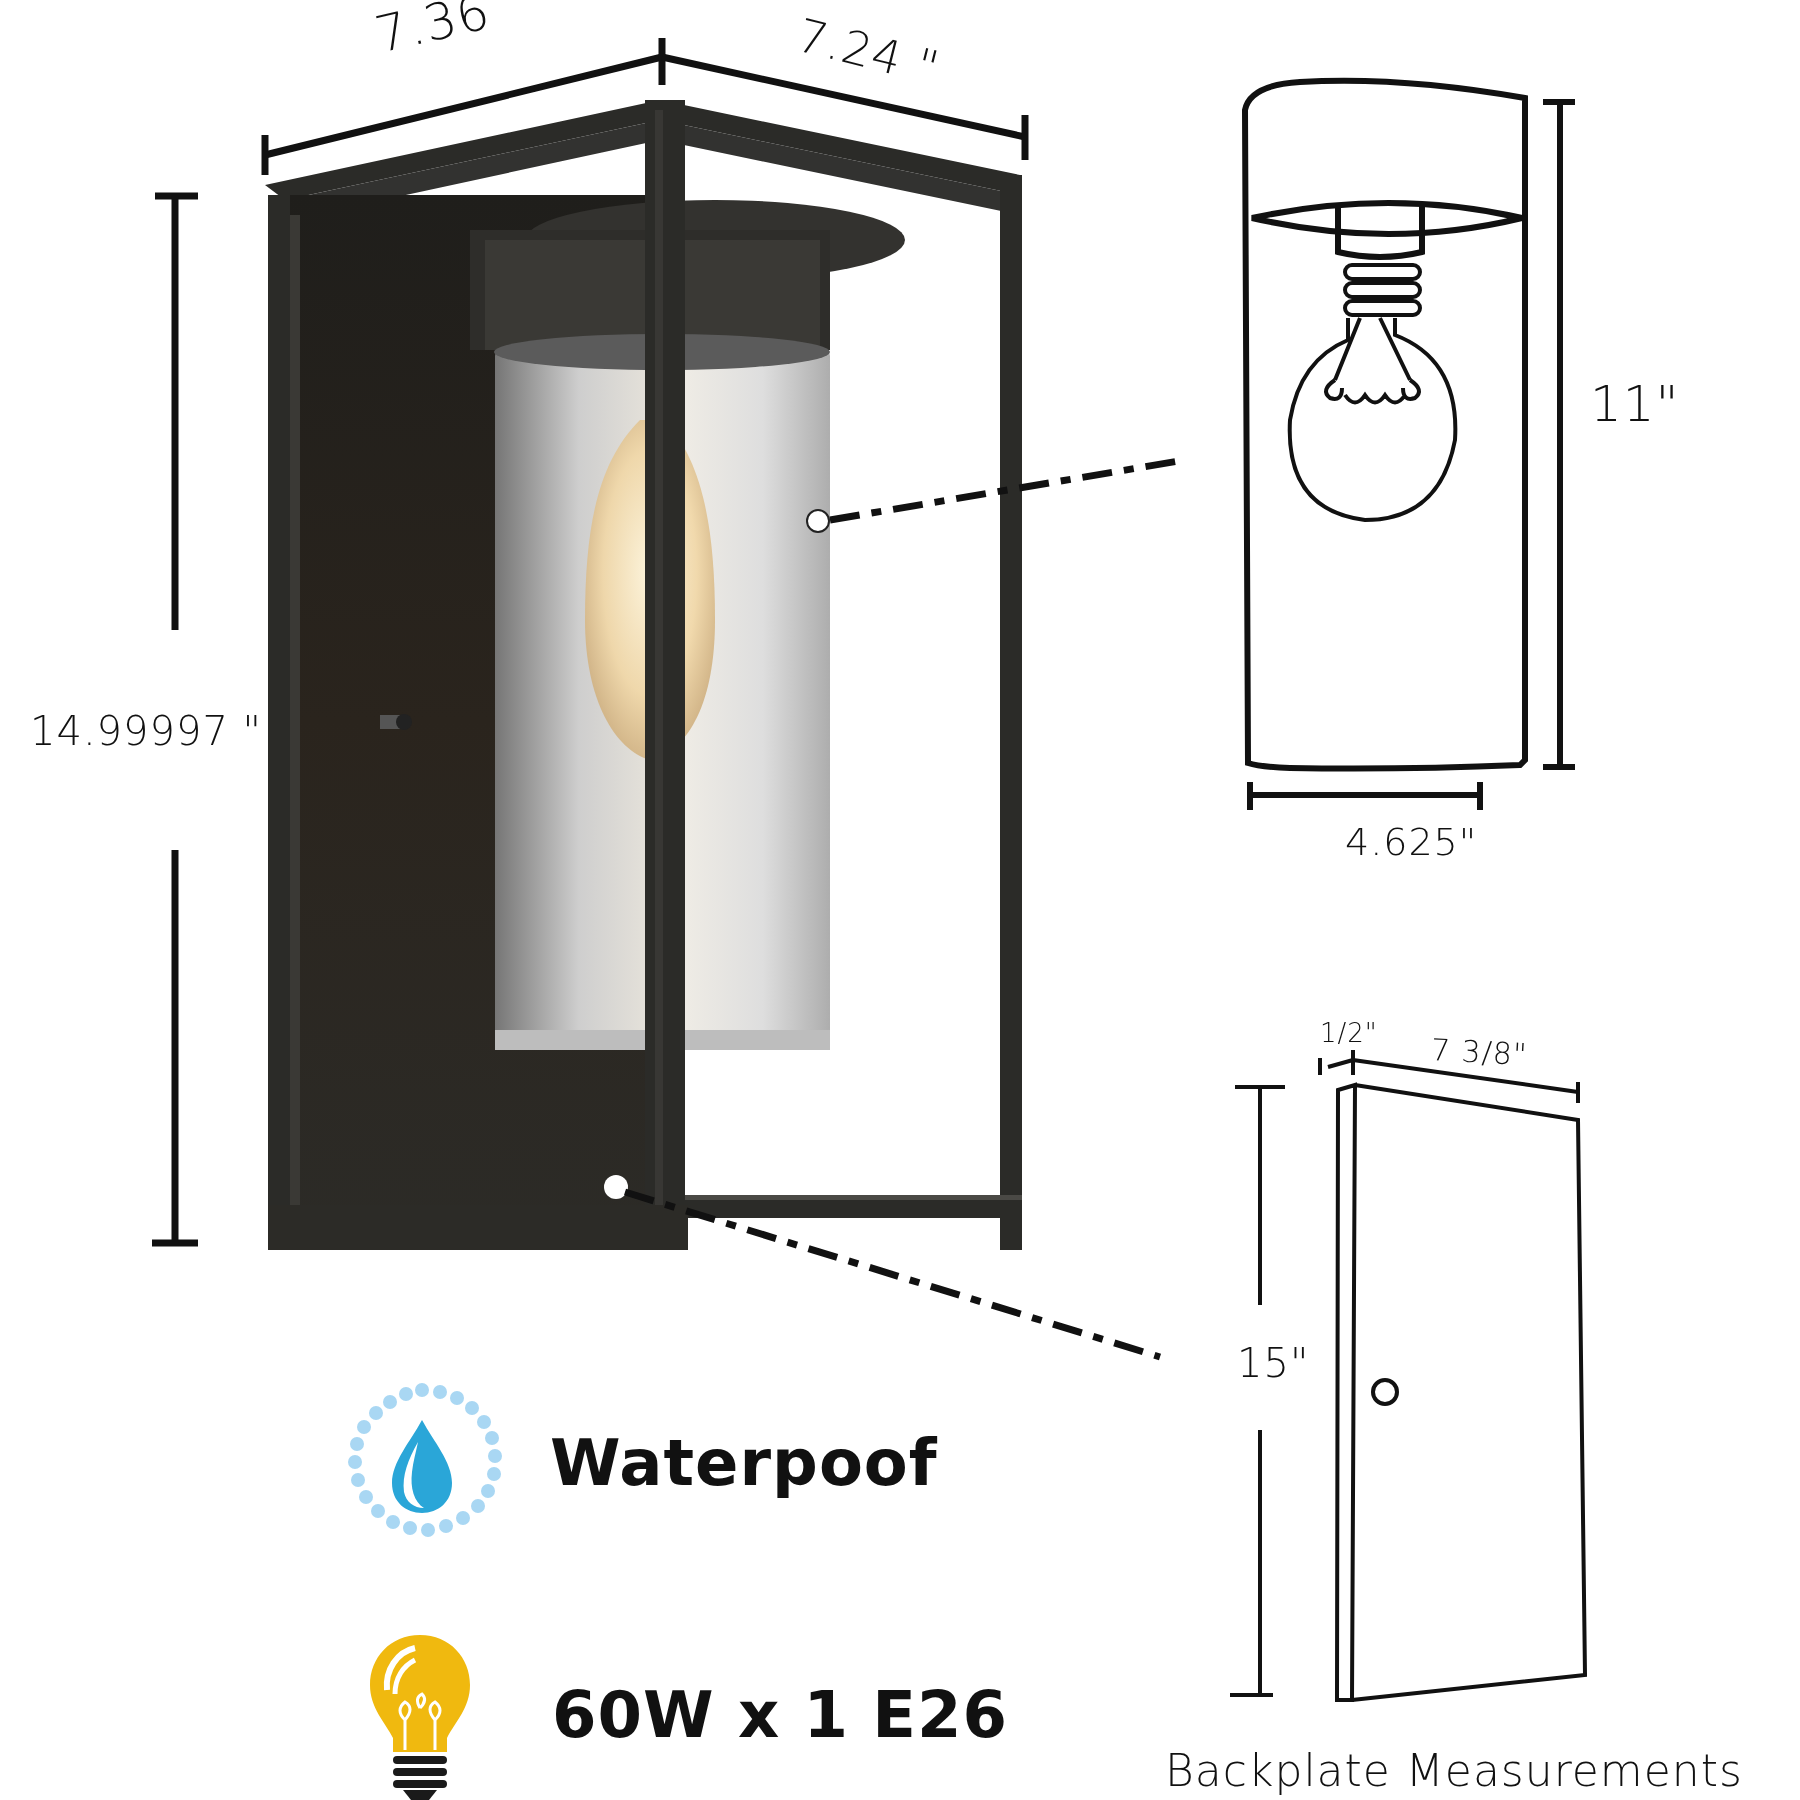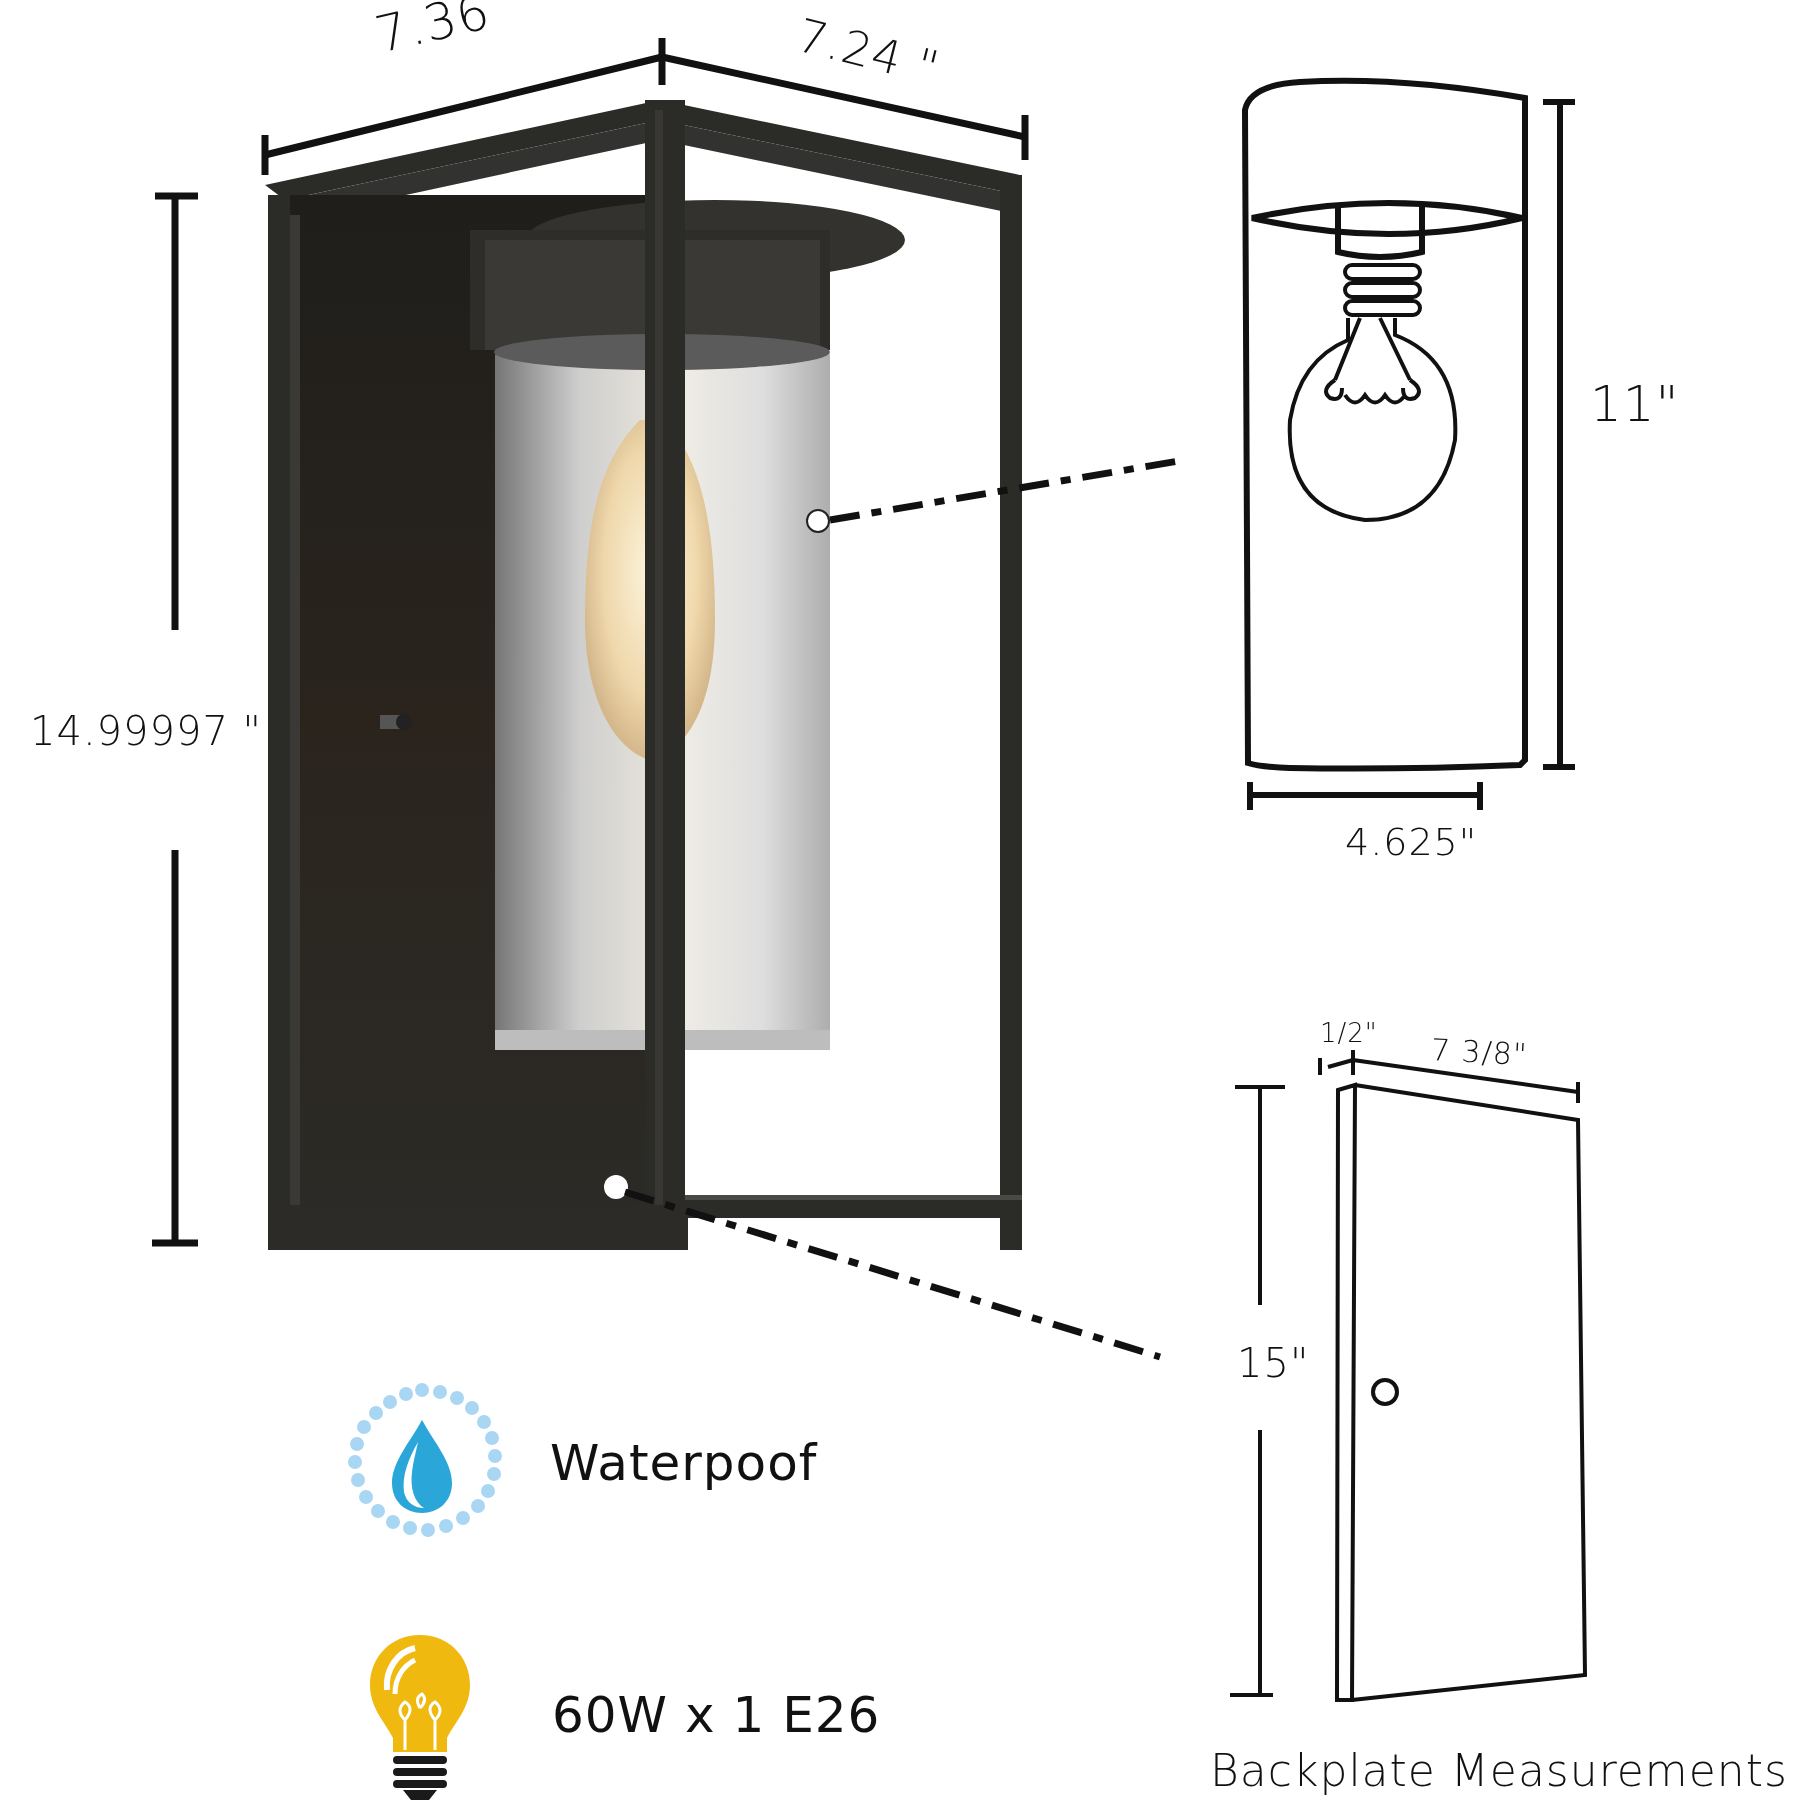--- a/index.html
+++ b/index.html
@@ -7,23 +7,23 @@
   .layer{position:absolute;left:0;top:0;width:1800px;height:1800px;}
   .lbl{position:absolute;font-weight:300;color:#111;white-space:nowrap;letter-spacing:1px;}
   #lbl-width{left:370px;top:8px;font-size:50px;transform:rotate(-13deg);transform-origin:left top;}
   #lbl-depth{left:805px;top:8px;font-size:46px;transform:rotate(14deg);transform-origin:left top;}
   #lbl-height{left:30px;top:708px;font-size:40px;}
   #lbl-shade-h{left:1590px;top:375px;font-size:50px;}
   #lbl-shade-w{left:1345px;top:820px;font-size:38px;}
   #lbl-bp-thick{left:1320px;top:1018px;font-size:26px;}
   #lbl-bp-w{left:1432px;top:1032px;font-size:30px;transform:rotate(3deg);transform-origin:left top;}
   #lbl-bp-h{left:1237px;top:1340px;font-size:40px;}
-  #lbl-bp-title{left:1210px;top:1745px;font-size:44px;}
+  #lbl-bp-title{left:1165px;top:1745px;font-size:44px;}
   .feature{position:absolute;display:flex;align-items:center;}
-  .feature .txt{font-size:50px;font-weight:400;letter-spacing:1px;}
+  .feature .txt{font-size:64px;font-weight:700;letter-spacing:1px;}
   #feat-water{left:340px;top:1380px;}
   #feat-bulb{left:365px;top:1630px;gap:32px;}
 </style>
 </head>
 <body>
 
 <svg class="layer" viewBox="0 0 1800 1800" width="1800" height="1800">
   <defs>
     <linearGradient id="glassGrad" x1="0" x2="1">
       <stop offset="0" stop-color="#7a7a7a"></stop>

